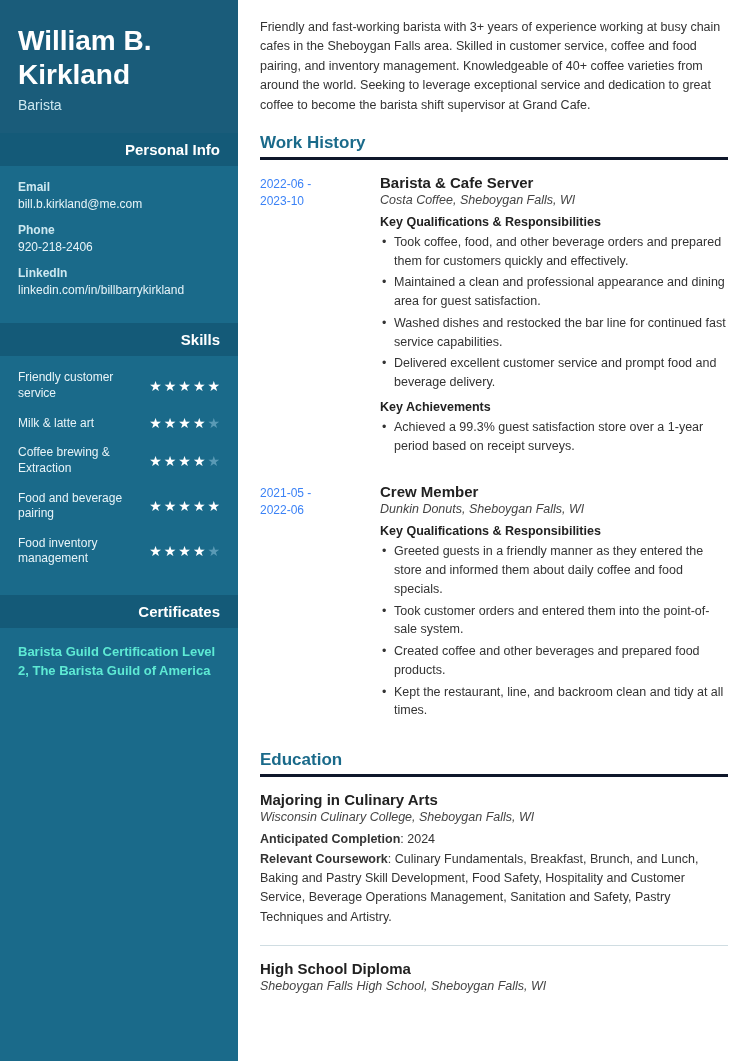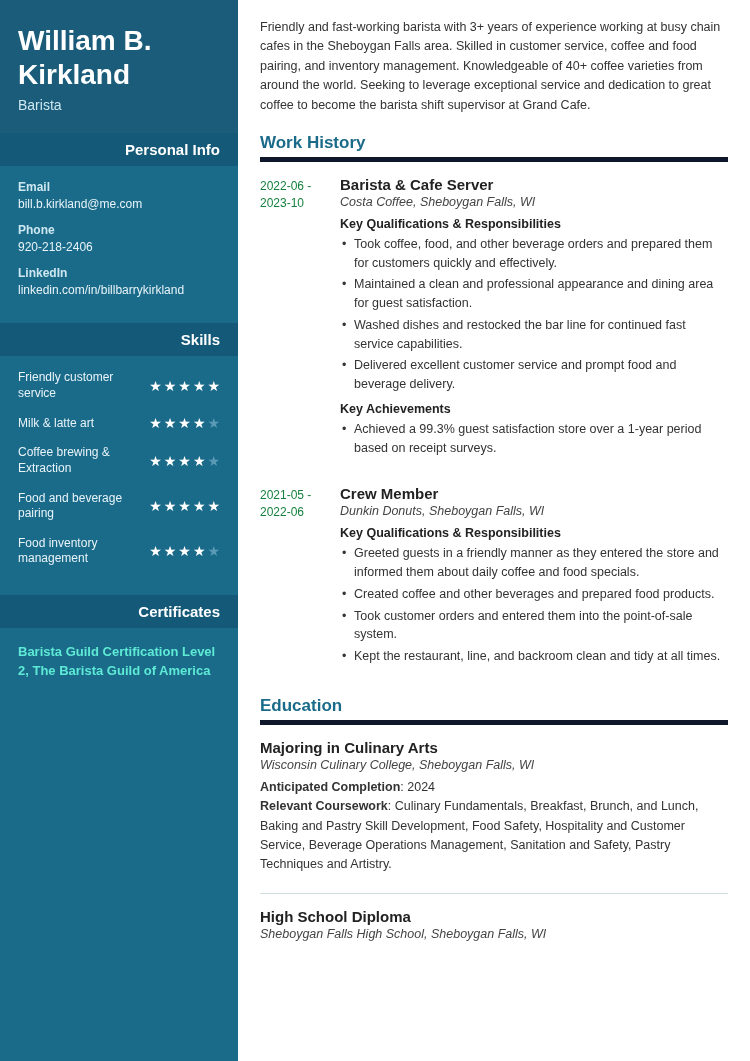--- a/index.html
+++ b/index.html
@@ -113,43 +113,44 @@
     .summary-text {
       font-size: 12.5px;
       color: #333;
       line-height: 1.55;
       margin-bottom: 18px;
     }
     .section-title {
       font-size: 17px;
       font-weight: 700;
       color: #1a6a8a;
-      border-bottom: 5px solid #0f172a;
+      border-bottom: 3px solid #0f172a;
       padding-bottom: 4px;
       margin-bottom: 14px;
     }
     .section-block {
       margin-bottom: 22px;
     }
     
     .work-entry {
       display: flex;
       margin-bottom: 20px;
     }
     .work-dates {
       width: 80px;
       min-width: 80px;
       font-size: 12px;
-      color: #15803d;
+      color: #3b82f6;
       padding-right: 10px;
       padding-top: 2px;
       line-height: 1.4;
     }
     .work-details {
       flex: 1;
+      margin-left: 40px;
     }
     .work-title {
       font-size: 15px;
       font-weight: 700;
       color: #222;
       margin-bottom: 2px;
     }
     .work-company {
       font-size: 12.5px;
       font-style: italic;
@@ -323,22 +324,22 @@
             </div>
           </div>
           <div class="work-entry">
             <div class="work-dates">2021-05 - 2022-06</div>
             <div class="work-details">
               <div class="work-title">Crew Member</div>
               <div class="work-company">Dunkin Donuts, Sheboygan Falls, WI</div>
               <div class="work-subsection-title">Key Qualifications &amp; Responsibilities</div>
               <ul class="work-bullets">
                 <li>Greeted guests in a friendly manner as they entered the store and informed them about daily coffee and food specials.</li>
+                <li>Took customer orders and entered them into the point-of-sale system.</li>
                 <li>Created coffee and other beverages and prepared food products.</li>
-                <li>Took customer orders and entered them into the point-of-sale system.</li>
                 <li>Kept the restaurant, line, and backroom clean and tidy at all times.</li>
               </ul>
             </div>
           </div>
         </div>
     </div>
 
     <div class="section-block">
       <div class="section-title">Education</div>
       <div id="education-entries-container">

